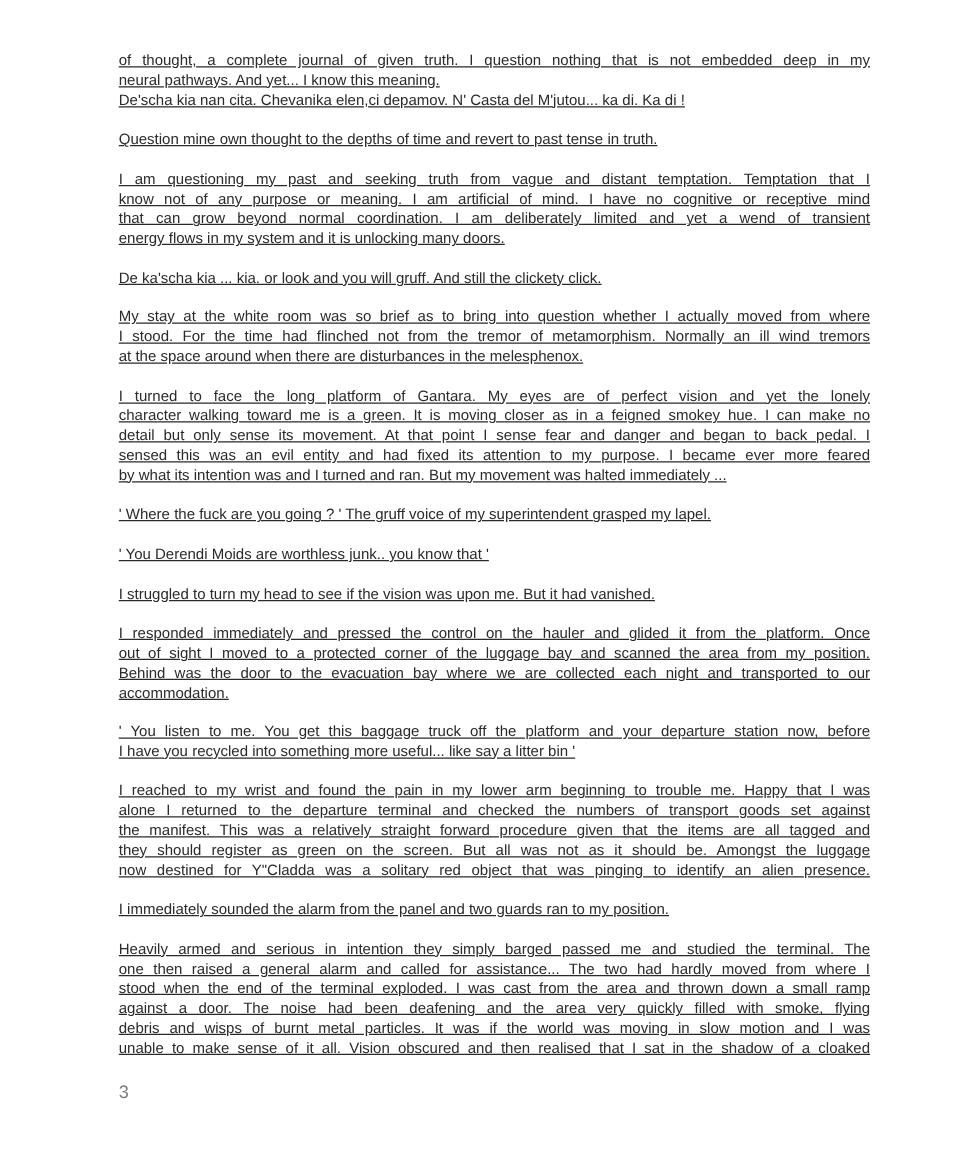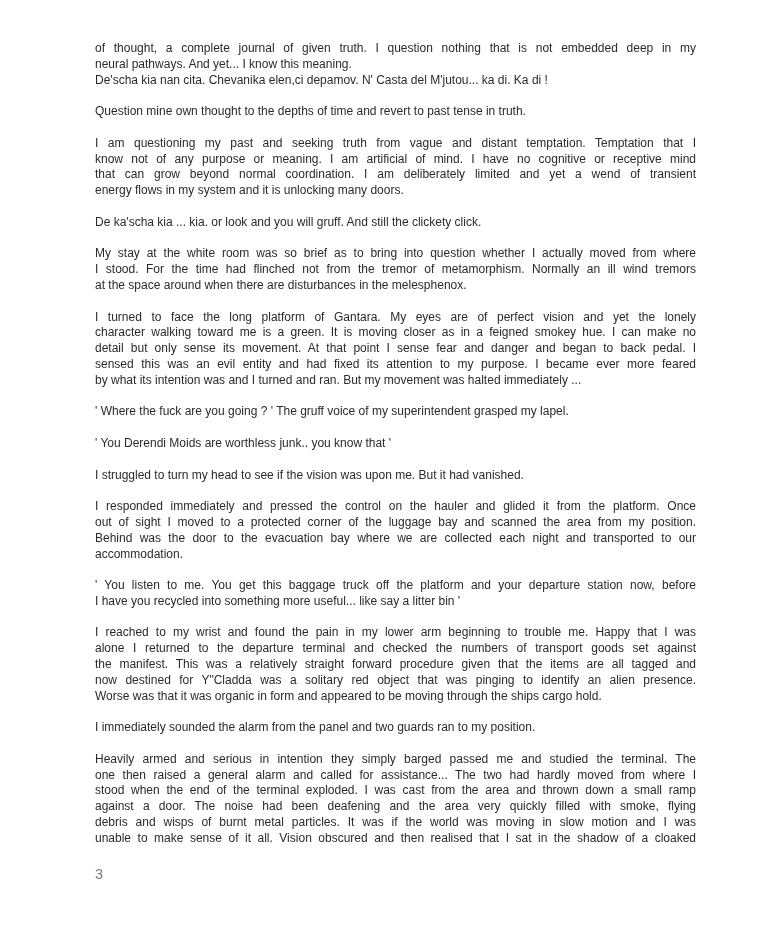--- a/index.html
+++ b/index.html
@@ -17,20 +17,21 @@
   }
   .content {
     position: absolute;
     left: 95px;
     top: 41px;
     width: 601px;
     font-size: 12px;
     line-height: 15.8px;
     color: #2a2a2a;
     font-weight: 400;
+    text-decoration: underline;
   }
   .block { margin: 0; }
   .block.gap { margin-bottom: 15.8px; }
   .line {
     text-align: justify;
     text-align-last: justify;
     white-space: normal;
   }
   .line.endpara {
     text-align-last: left;
@@ -96,22 +97,22 @@
         <div class="line endpara">accommodation.</div>
       </div>
       <div class="block gap">
         <div class="line">' You listen to me. You get this baggage truck off the platform and your departure station now, before</div>
         <div class="line endpara">I have you recycled into something more useful... like say a litter bin '</div>
       </div>
       <div class="block gap">
         <div class="line">I reached to my wrist and found the pain in my lower arm beginning to trouble me. Happy that I was</div>
         <div class="line">alone I returned to the departure terminal and checked the numbers of transport goods set against</div>
         <div class="line">the manifest. This was a relatively straight forward procedure given that the items are all tagged and</div>
+        <div class="line">they should register as green on the screen. But all was not as it should be. Amongst the luggage</div>
         <div class="line">now destined for Y"Cladda was a solitary red object that was pinging to identify an alien presence.</div>
-        <div class="line endpara">Worse was that it was organic in form and appeared to be moving through the ships cargo hold.</div>
       </div>
       <div class="block gap">
         <div class="line endpara">I immediately sounded the alarm from the panel and two guards ran to my position.</div>
       </div>
       <div class="block">
         <div class="line">Heavily armed and serious in intention they simply barged passed me and studied the terminal. The</div>
         <div class="line">one then raised a general alarm and called for assistance... The two had hardly moved from where I</div>
         <div class="line">stood when the end of the terminal exploded. I was cast from the area and thrown down a small ramp</div>
         <div class="line">against a door. The noise had been deafening and the area very quickly filled with smoke, flying</div>
         <div class="line">debris and wisps of burnt metal particles. It was if the world was moving in slow motion and I was</div>

